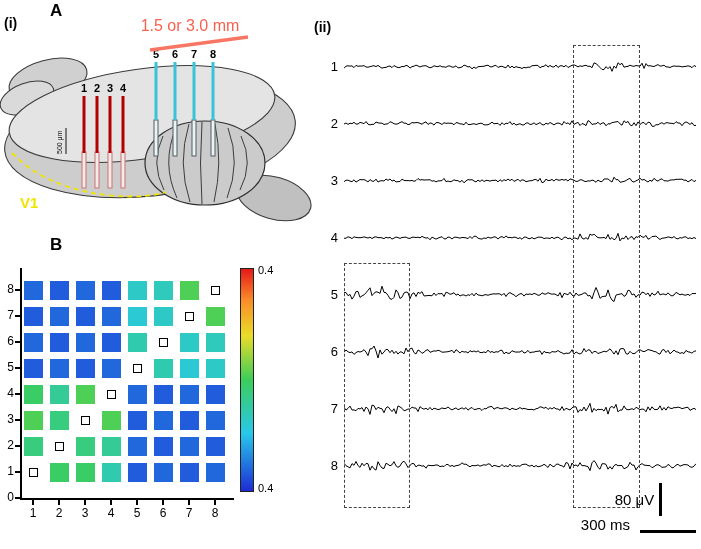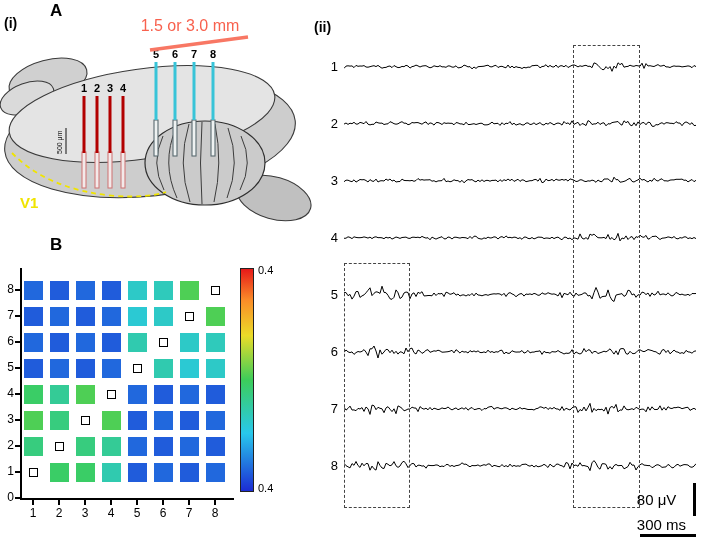--- a/index.html
+++ b/index.html
@@ -15,23 +15,23 @@
   .cb-label.top{left:244px;top:12px}
   .cb-label.bottom{left:244px;top:230px}
   .traces{position:absolute;left:318px;top:30px;width:383px;height:519px}
   #rows{position:absolute;left:0;top:8px}
   .trow{display:flex;align-items:center;height:57px}
   .tlab{width:20px;text-align:right;margin-right:6px;font-size:13px}
   .dash{position:absolute;border:1.5px dashed #444}
   .dash.left{left:26px;top:233px;width:64px;height:243px}
   .dash.right{left:255px;top:15px;width:65px;height:461px}
   .scalebar{position:absolute;right:5px;top:453px}
-  .sb-row{display:flex;align-items:center;justify-content:space-between;font-size:15px}
+  .sb-row{display:flex;align-items:center;justify-content:center;font-size:15px}
   .vbar{width:3px;height:33px;background:#000;margin-left:5px}
-  .sb-col{display:flex;flex-direction:column;align-items:flex-end;font-size:15px;margin-top:0px}
+  .sb-col{display:flex;flex-direction:row;align-items:flex-end;font-size:15px;margin-top:0px}
   .sb-col span{margin-right:10px}
   .hbar{width:56px;height:3px;background:#000;margin-top:1px}
 </style>
 </head>
 <body>
 
 <div class="page">
 
   <div class="plabel" style="left:50px;top:2px">A</div>
   <div class="plabel small" style="left:4px;top:16px">(i)</div>

